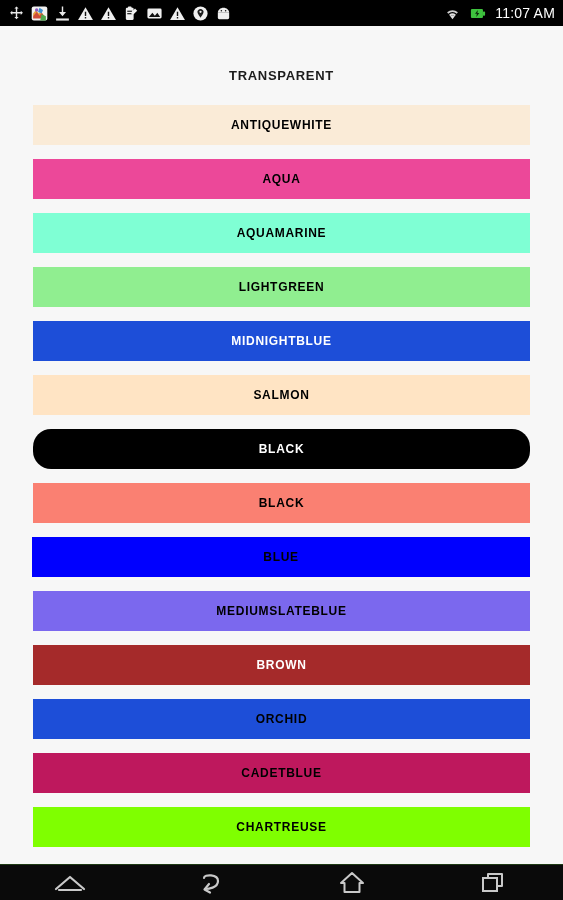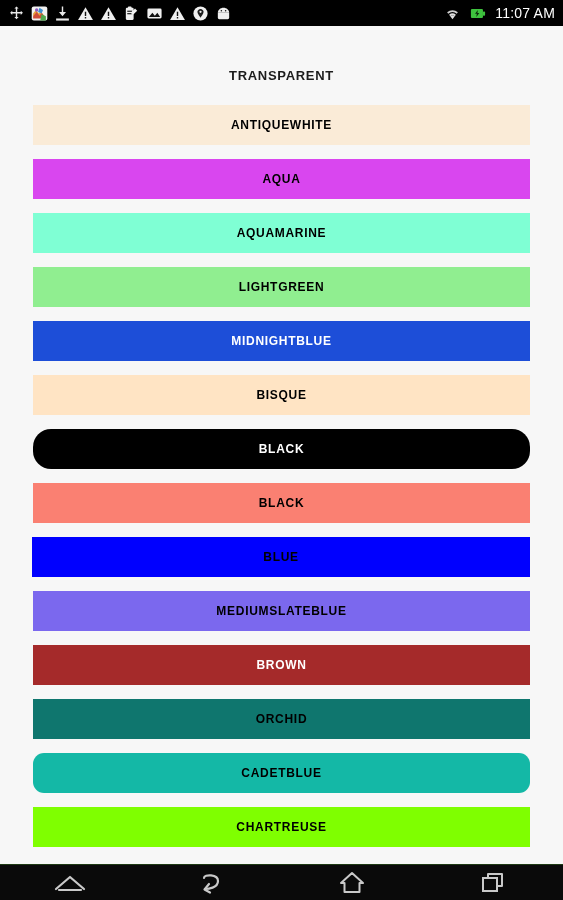--- a/index.html
+++ b/index.html
@@ -142,54 +142,54 @@
       <span id="clock">11:07 AM</span>
     </div>
   </div>
 
   <div id="content">
     <div id="list-title">TRANSPARENT</div>
     <div id="color-list">
         <div class="color-row" style="background: rgb(250, 235, 215); color: rgb(0, 0, 0);">
           <span class="label">ANTIQUEWHITE</span>
         </div>
-        <div class="color-row" style="background: #d946ef; color: rgb(0, 0, 0);">
+        <div class="color-row" style="background: #ec4899; color: rgb(0, 0, 0);">
           <span class="label">AQUA</span>
         </div>
         <div class="color-row" style="background: rgb(127, 255, 212); color: rgb(0, 0, 0);">
           <span class="label">AQUAMARINE</span>
         </div>
         <div class="color-row" style="background: rgb(144, 238, 144); color: rgb(0, 0, 0);">
           <span class="label">LIGHTGREEN</span>
         </div>
         <div class="color-row" style="background: #1d4ed8; color: rgb(255, 255, 255);">
           <span class="label">MIDNIGHTBLUE</span>
         </div>
         <div class="color-row" style="background: rgb(255, 228, 196); color: rgb(0, 0, 0);">
-          <span class="label">BISQUE</span>
+          <span class="label">SALMON</span>
         </div>
         <div class="color-row" style="background: rgb(0, 0, 0); color: rgb(255, 255, 255); border-radius: 18px;">
           <span class="label">BLACK</span>
         </div>
         <div class="color-row" style="background: rgb(250, 128, 114); color: rgb(0, 0, 0);">
           <span class="label">BLACK</span>
         </div>
         <div class="color-row" style="background: rgb(0, 0, 255); color: rgb(0, 0, 0); margin-left: 32px;">
           <span class="label">BLUE</span>
         </div>
         <div class="color-row" style="background: rgb(123, 104, 238); color: rgb(0, 0, 0);">
           <span class="label">MEDIUMSLATEBLUE</span>
         </div>
         <div class="color-row" style="background: rgb(165, 42, 42); color: rgb(255, 255, 255);">
           <span class="label">BROWN</span>
         </div>
-        <div class="color-row" style="background: #0f766e; color: rgb(0, 0, 0);">
+        <div class="color-row" style="background: #1d4ed8; color: rgb(0, 0, 0);">
           <span class="label">ORCHID</span>
         </div>
-        <div class="color-row" style="background: #14b8a6; color: rgb(0, 0, 0); border-radius: 11px;">
+        <div class="color-row" style="background: #be185d; color: rgb(0, 0, 0);">
           <span class="label">CADETBLUE</span>
         </div>
         <div class="color-row" style="background: rgb(127, 255, 0); color: rgb(0, 0, 0);">
           <span class="label">CHARTREUSE</span>
         </div>
       </div>
   </div>
 
   <div id="nav-bar">
     <div class="nav-btn">

